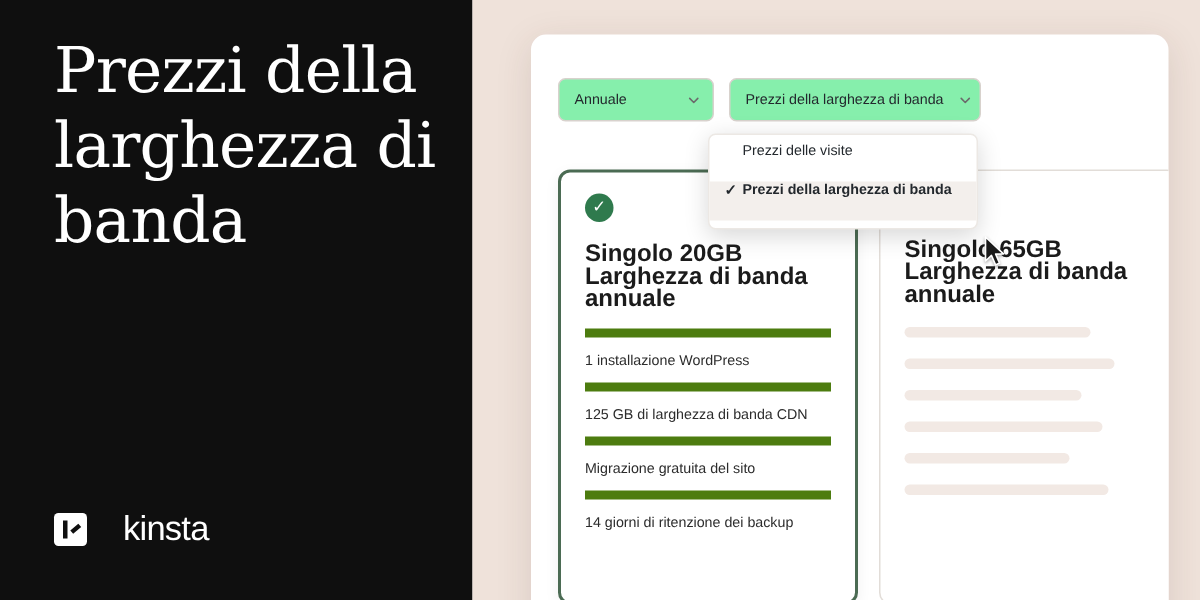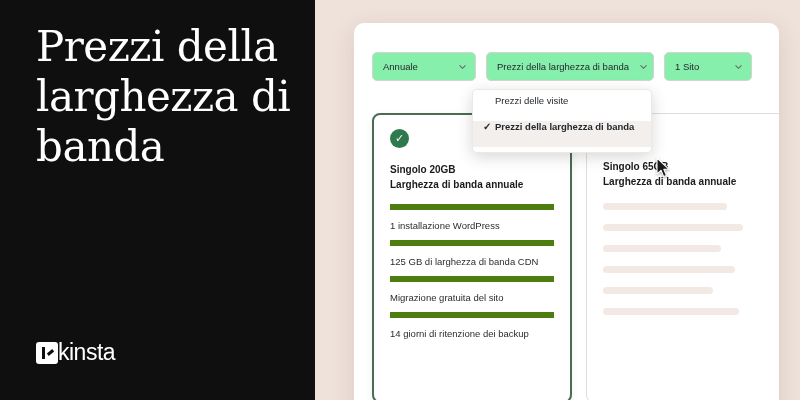--- a/index.html
+++ b/index.html
@@ -38,21 +38,21 @@
     line-height: 50px;
     font-weight: 400;
     letter-spacing: -0.5px;
   }
   .brand {
     position: absolute;
     left: 36px;
     bottom: 34px;
     display: flex;
     align-items: center;
-    gap: 0;
+    gap: 24px;
   }
   .brand-mark {
     width: 22px;
     height: 22px;
     background: #ffffff;
     border-radius: 3px;
     position: relative;
     flex: 0 0 22px;
   }
   .brand-mark:after {
@@ -214,21 +214,21 @@
   .radio-off {
     width: 17px;
     height: 17px;
     border-radius: 50%;
     border: 1.5px solid #d5cfca;
     box-sizing: border-box;
     background: #ffffff;
     margin-bottom: 14px;
   }
   .plan-title {
-    font-size: 10px;
+    font-size: 16px;
     font-weight: bold;
     color: #1b1b1b;
     line-height: 15px;
     margin-bottom: 12px;
   }
   .feature {
     font-size: 9.5px;
     color: #2c2c2c;
     padding: 10px 0 9px 0;
     border-top: 6px solid #4d7c0f;
@@ -278,28 +278,20 @@
 
         <div class="select sel-type">
           <span class="label">Prezzi della larghezza di banda</span>
           <span class="chev">
             <svg viewBox="0 0 10 10" width="9" height="9" aria-hidden="true">
                 <path d="M2 4 L5 7 L8 4" fill="none" stroke="currentColor" stroke-width="1.2" stroke-linecap="round" stroke-linejoin="round"></path>
               </svg>
           </span>
         </div>
 
-        <div class="select sel-sites">
-          <span class="label">1 Sito</span>
-          <span class="chev">
-            <svg viewBox="0 0 10 10" width="9" height="9" aria-hidden="true">
-                <path d="M2 4 L5 7 L8 4" fill="none" stroke="currentColor" stroke-width="1.2" stroke-linecap="round" stroke-linejoin="round"></path>
-              </svg>
-          </span>
-        </div>
       </div>
 
       <div class="dropdown">
         <div class="dd-item">
           <span class="check"></span>
           <span>Prezzi delle visite</span>
         </div>
         <div class="dd-item selected">
           <span class="check">✓</span>
           <span>Prezzi della larghezza di banda</span>

